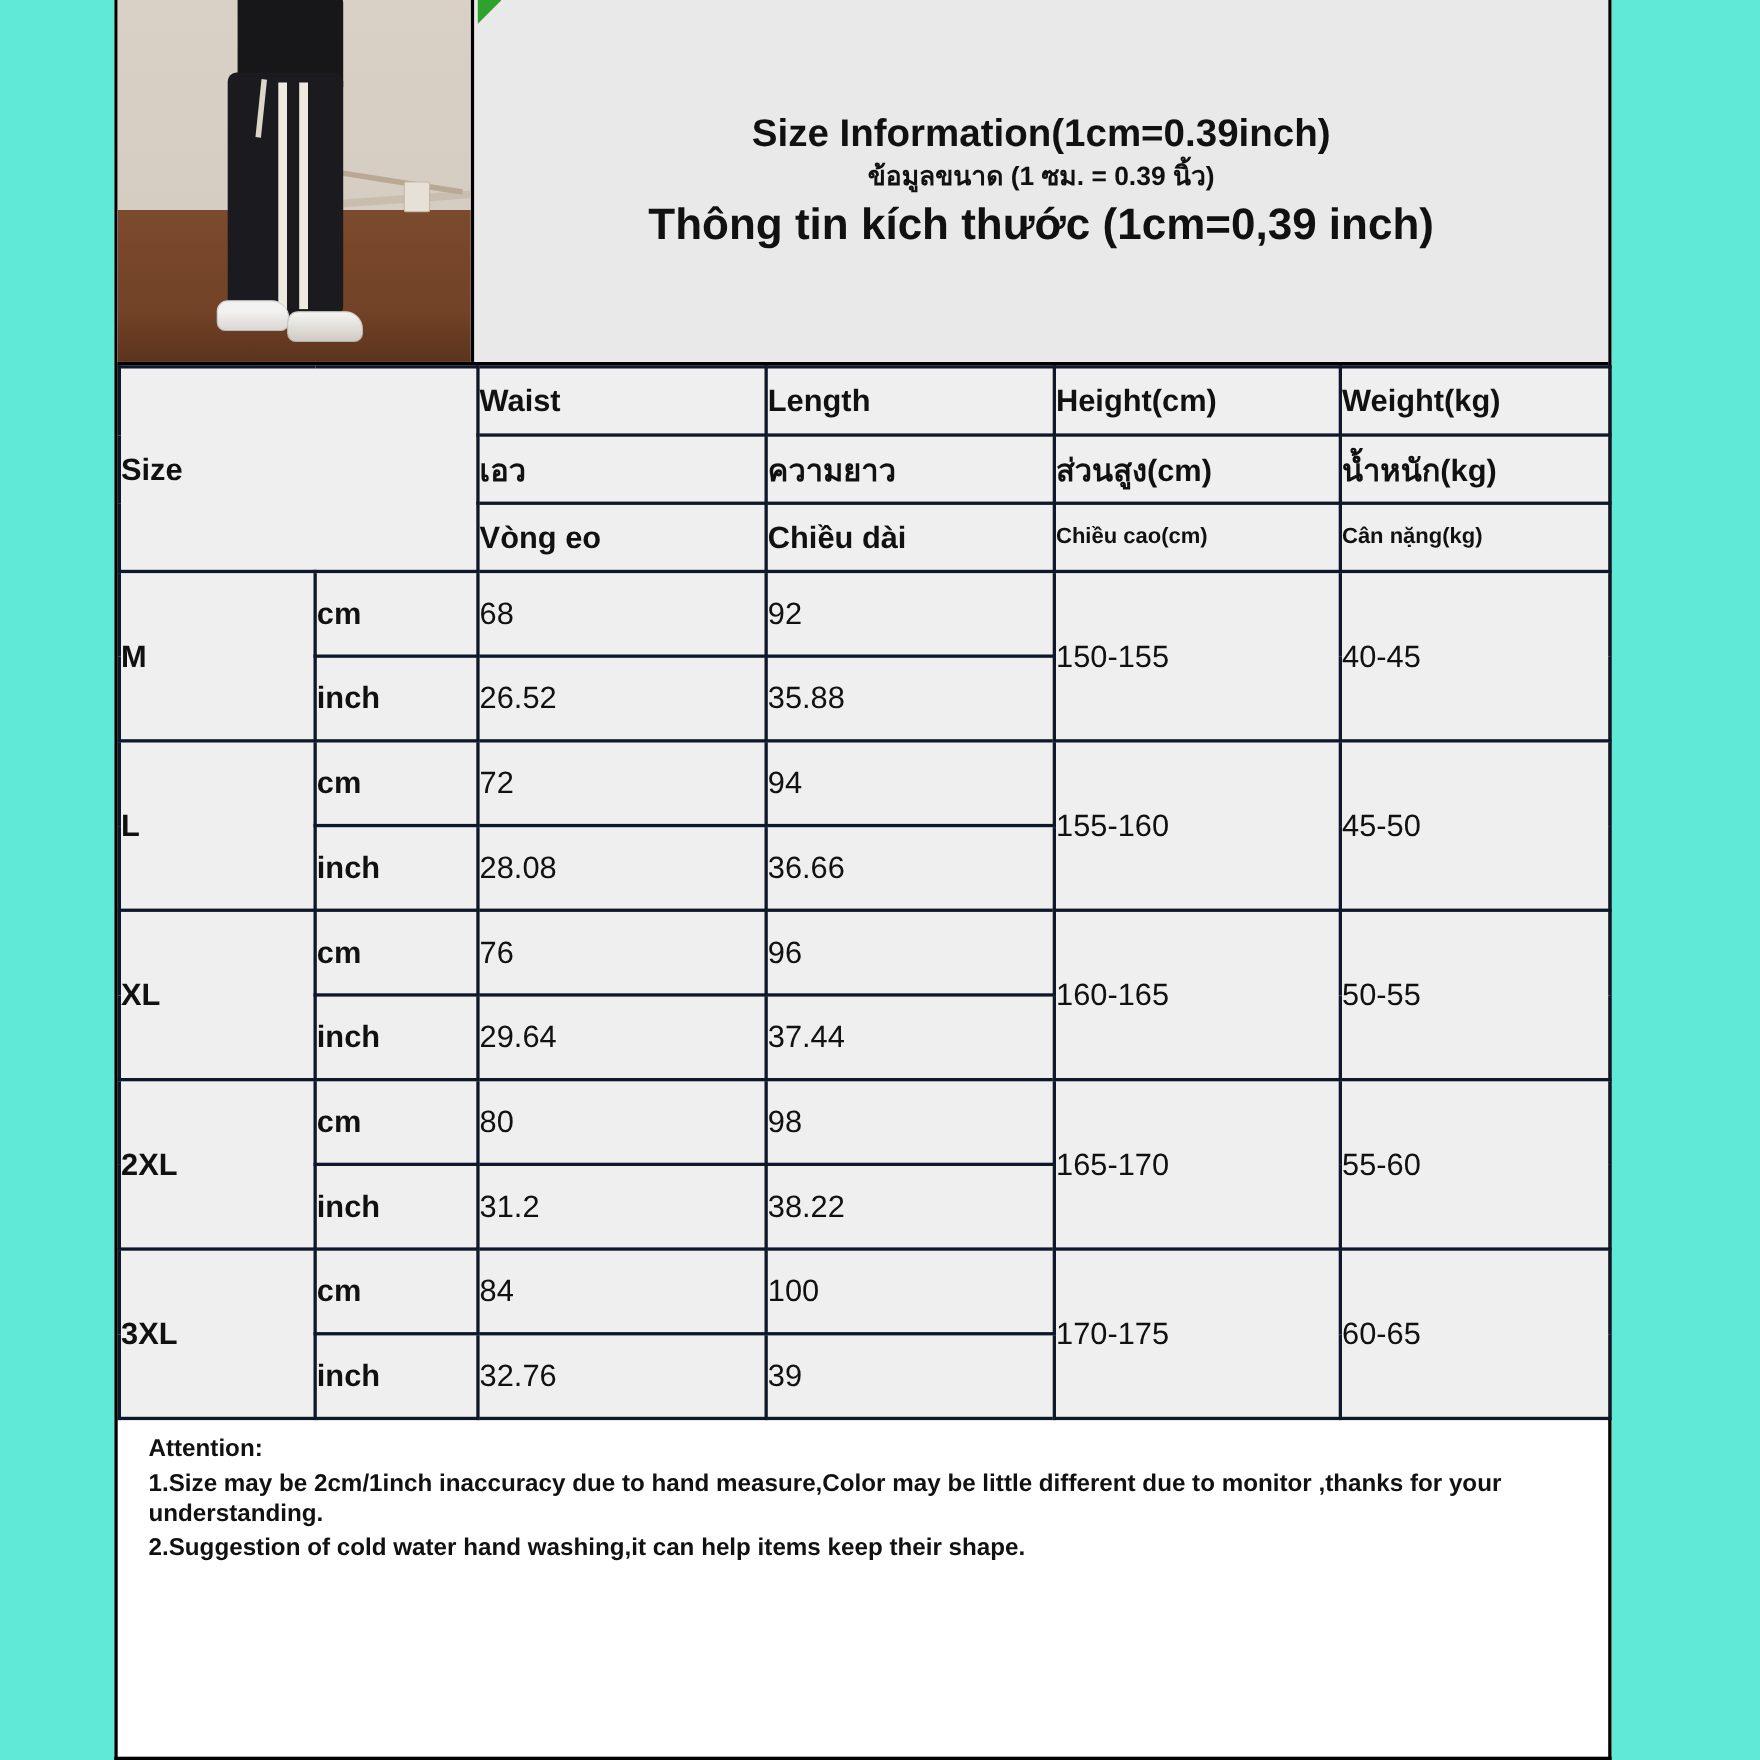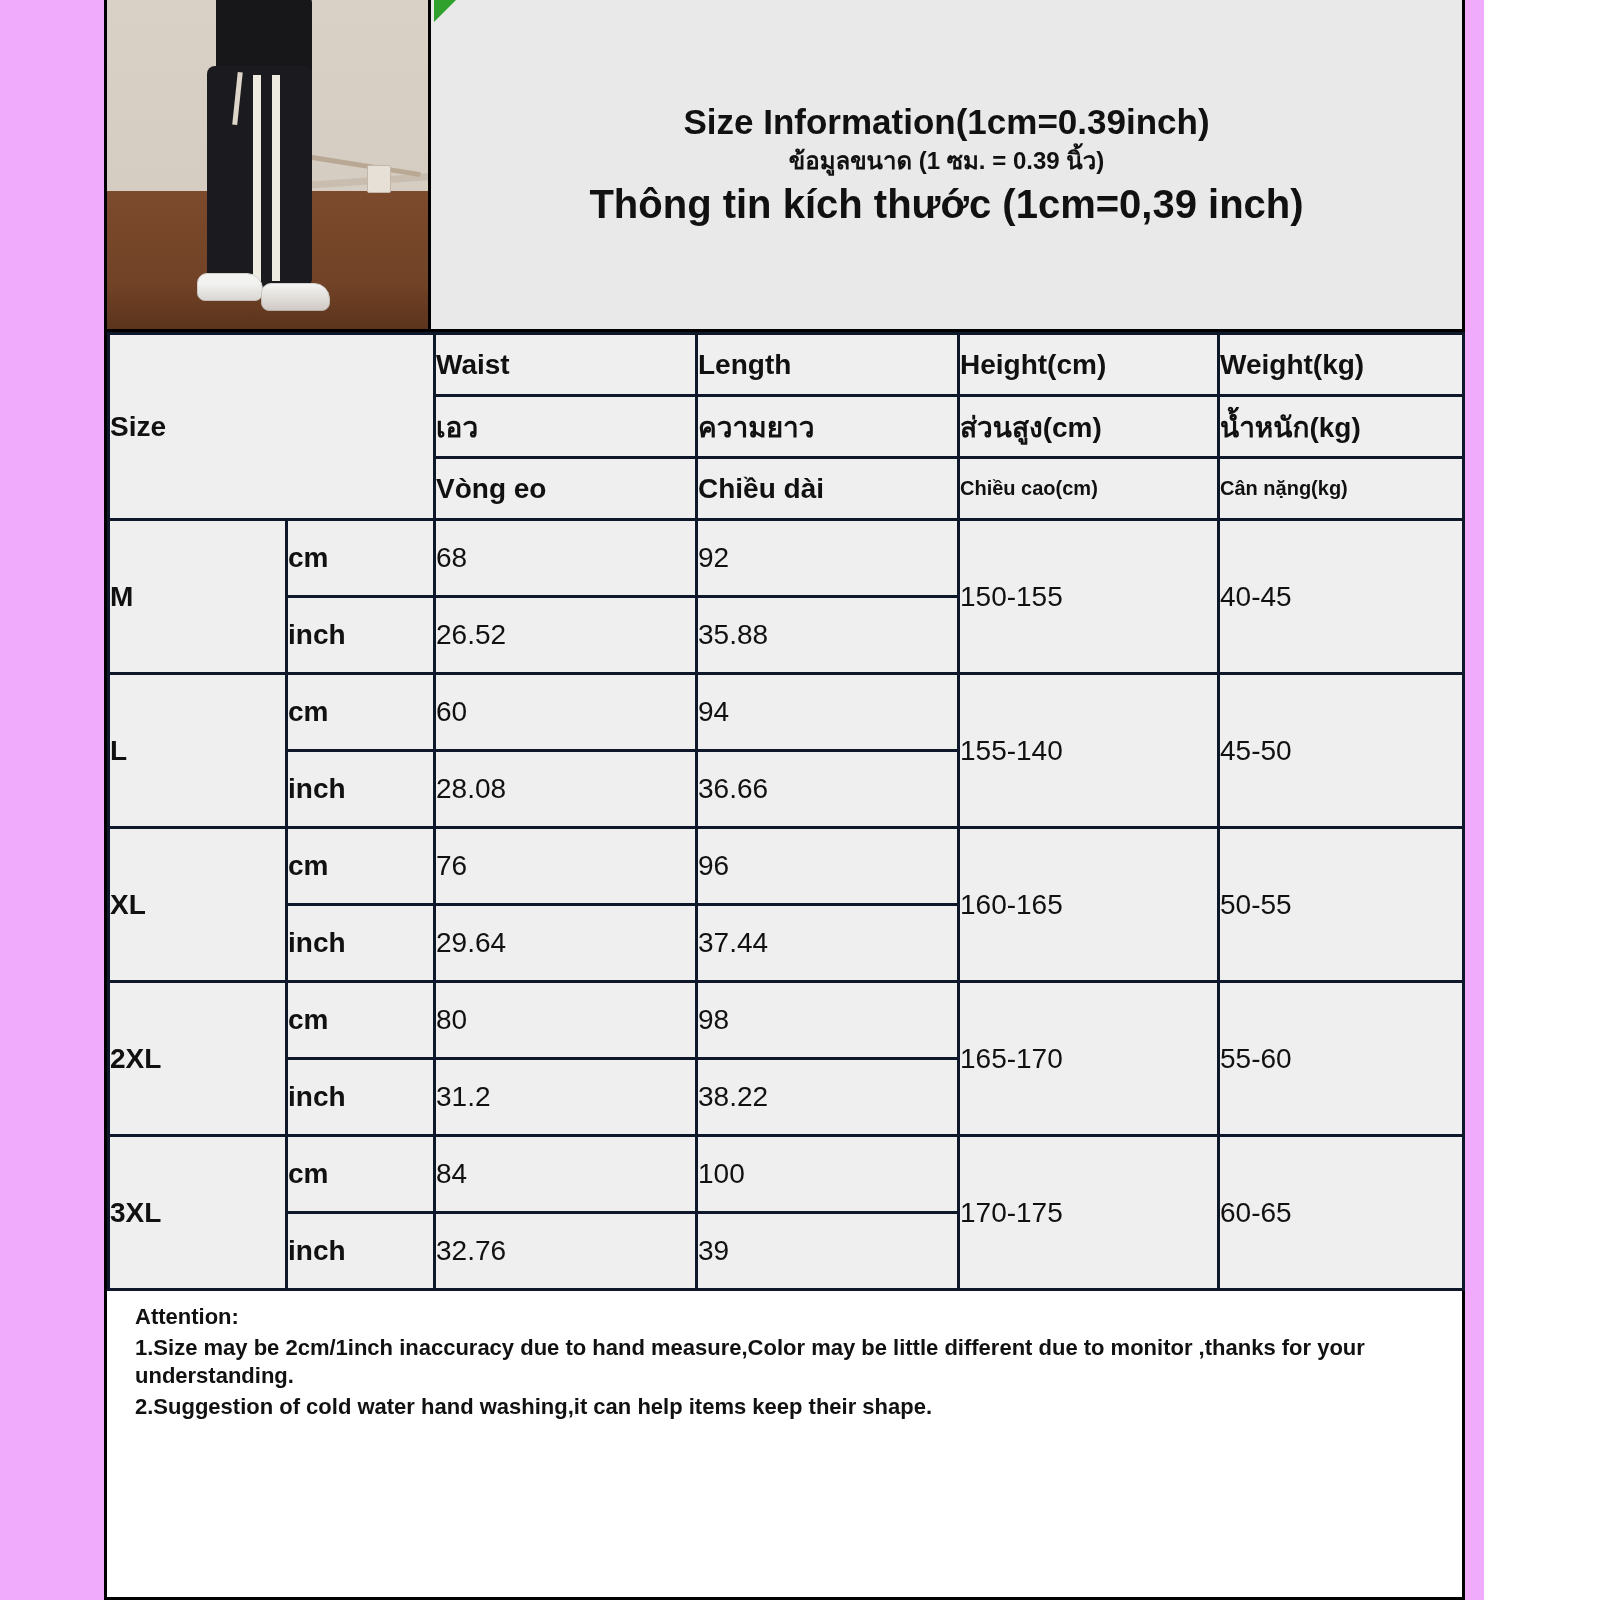--- a/index.html
+++ b/index.html
@@ -9,23 +9,23 @@
   }
   body {
     width: 1600px;
     height: 1600px;
     font-family: "Liberation Sans", sans-serif;
     color: #1a1a1a;
     overflow: hidden;
   }
   .page {
     position: relative;
-    width: 1484px;
+    width: 1600px;
     height: 1600px;
-    background: #f0abfc;
+    background: #5eead4;
     box-sizing: border-box;
   }
   .sheet {
     position: absolute;
     left: 104px;
     top: 0px;
     width: 1361px;
     height: 1600px;
     border: 3px solid #000000;
     border-top: none;
@@ -311,23 +311,23 @@
         </tr>
         <tr>
           <td class="unit">inch</td>
           <td class="val">26.52</td>
           <td class="val">35.88</td>
         </tr>
 
         <tr>
           <td class="size-label" rowspan="2">L</td>
           <td class="unit">cm</td>
-          <td class="val">60</td>
+          <td class="val">72</td>
           <td class="val">94</td>
-          <td class="val hw" rowspan="2">155-140</td>
+          <td class="val hw" rowspan="2">155-160</td>
           <td class="val hw" rowspan="2">45-50</td>
         </tr>
         <tr>
           <td class="unit">inch</td>
           <td class="val">28.08</td>
           <td class="val">36.66</td>
         </tr>
 
         <tr>
           <td class="size-label" rowspan="2">XL</td>

